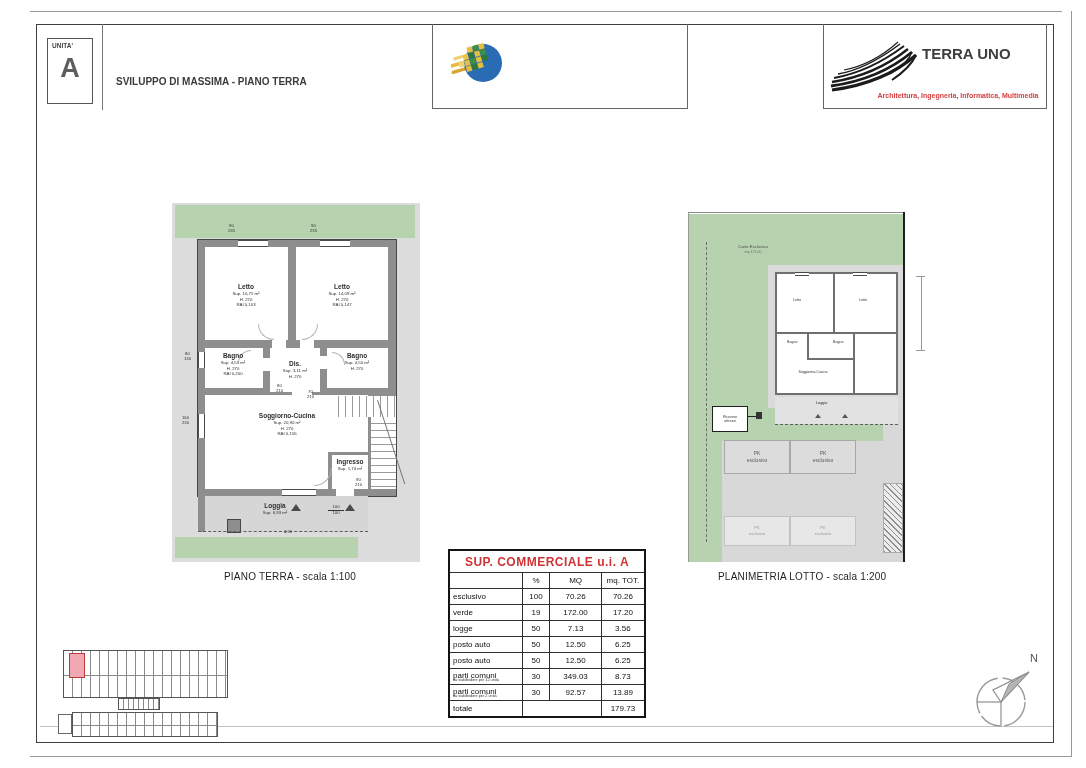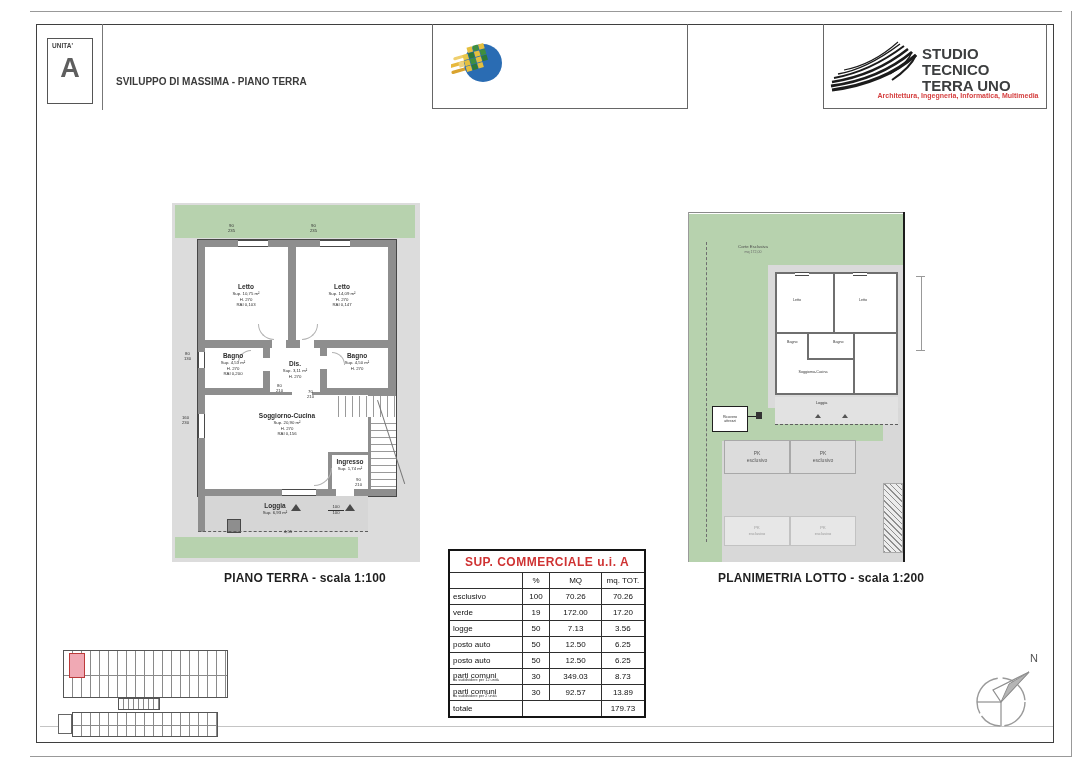--- a/index.html
+++ b/index.html
@@ -23,21 +23,21 @@
   .hatch{position:absolute;background:repeating-linear-gradient(45deg,#8f8f8f 0 1px,#ececec 1px 4px);border:1px solid #aaa;box-sizing:border-box;}
   .dashv{position:absolute;border-left:1px dashed #6e6e6e;}
   .dashh{position:absolute;border-top:1px dashed #5e5e5e;}
   .pkbox{position:absolute;background:#dcdcdc;border:1px solid #a8a8a8;box-sizing:border-box;display:flex;flex-direction:column;align-items:center;justify-content:center;color:#5a5a5a;font-size:5px;line-height:1.4;}
   .pkbox-faint{background:#e7e7e7;border-color:#c2c2c2;color:#9a9a9a;font-size:4px;}
   table.sup{border-collapse:collapse;border:2px solid #141414;background:#fff;}
   table.sup td{border:1px solid #2e2e2e;font-size:8px;color:#111;padding:0 3px;height:15px;}
   table.sup td.num{text-align:center;}
   table.sup td.ttl{font-size:12px;font-weight:bold;text-align:center;height:21px;letter-spacing:.5px;}
   table.sup td .note{font-size:3.8px;color:#333;line-height:1;margin-top:-1px;}
-  .cap{position:absolute;font-size:12px;font-weight:bold;color:#1f1f1f;letter-spacing:.2px;text-align:center;}
+  .cap{position:absolute;font-size:10px;font-weight:normal;color:#1f1f1f;letter-spacing:.2px;text-align:center;}
 </style>
 </head>
 <body>
 
 <div class="sheet">
 
   <div class="abs thin" style="left:30px;top:11px;width:1032px;height:1px;"></div>
   <div class="abs thin" style="left:1071px;top:11px;width:1px;height:746px;"></div>
   <div class="abs thin" style="left:30px;top:756px;width:1042px;height:1px;"></div>
   <div class="abs" style="left:40px;top:726px;width:1013px;border-top:1px solid #c4c4c4;"></div>
@@ -89,21 +89,20 @@
           <path d="M3 52 C32 48, 60 38, 84 18" stroke-width="2.8"></path>
           <path d="M4 56 C34 52, 64 42, 88 21" stroke-width="3"></path>
           <path d="M10 40 C28 37, 48 28, 72 10" stroke-width="1.5"></path>
           <path d="M16 36 C32 33, 52 24, 70 8" stroke-width="1.1"></path>
           <path d="M88 21 C84 30, 76 38, 64 46" stroke-width="2"></path>
           <path d="M84 18 C81 26, 74 33, 62 40" stroke-width="1.4"></path>
         </g>
       </svg>
     </span>
     <div class="abs" style="left:98px;top:22px;font-weight:bold;color:#3c3e3f;font-size:15px;line-height:16px;">
-      <div>STUDIO TECNICO</div>
       <div>TERRA UNO</div>
     </div>
     <div class="abs" style="left:48px;top:68px;width:172px;text-align:center;font-size:7px;font-weight:bold;color:#d54040;">Architettura, Ingegneria, Informatica, Multimedia</div>
   </div>
 
   <div class="abs" style="left:172px;top:203px;width:248px;height:359px;background:#dcdcdc;"></div>
   <div class="abs" style="left:175px;top:205px;width:240px;height:33px;background:#b7d2ae;"></div>
   <div class="abs" style="left:175px;top:537px;width:183px;height:21px;background:#b7d2ae;"></div>
 
   <div class="abs" style="left:198px;top:240px;width:198px;height:256px;background:#8e8e8e;outline:1px solid #474747;"></div>

